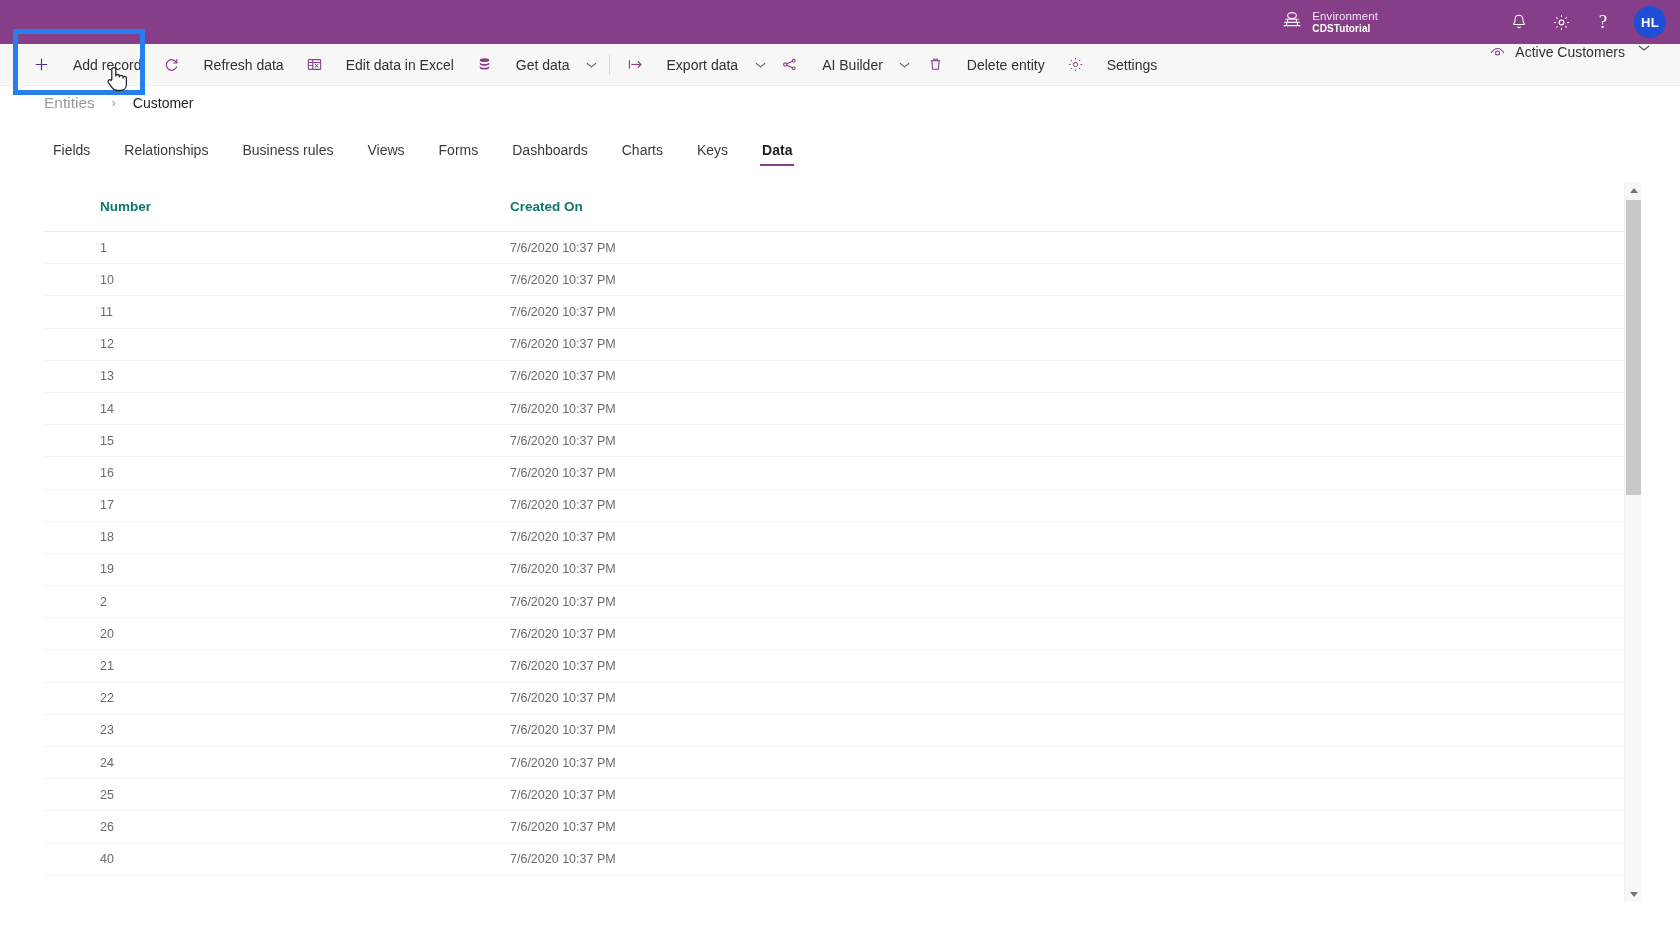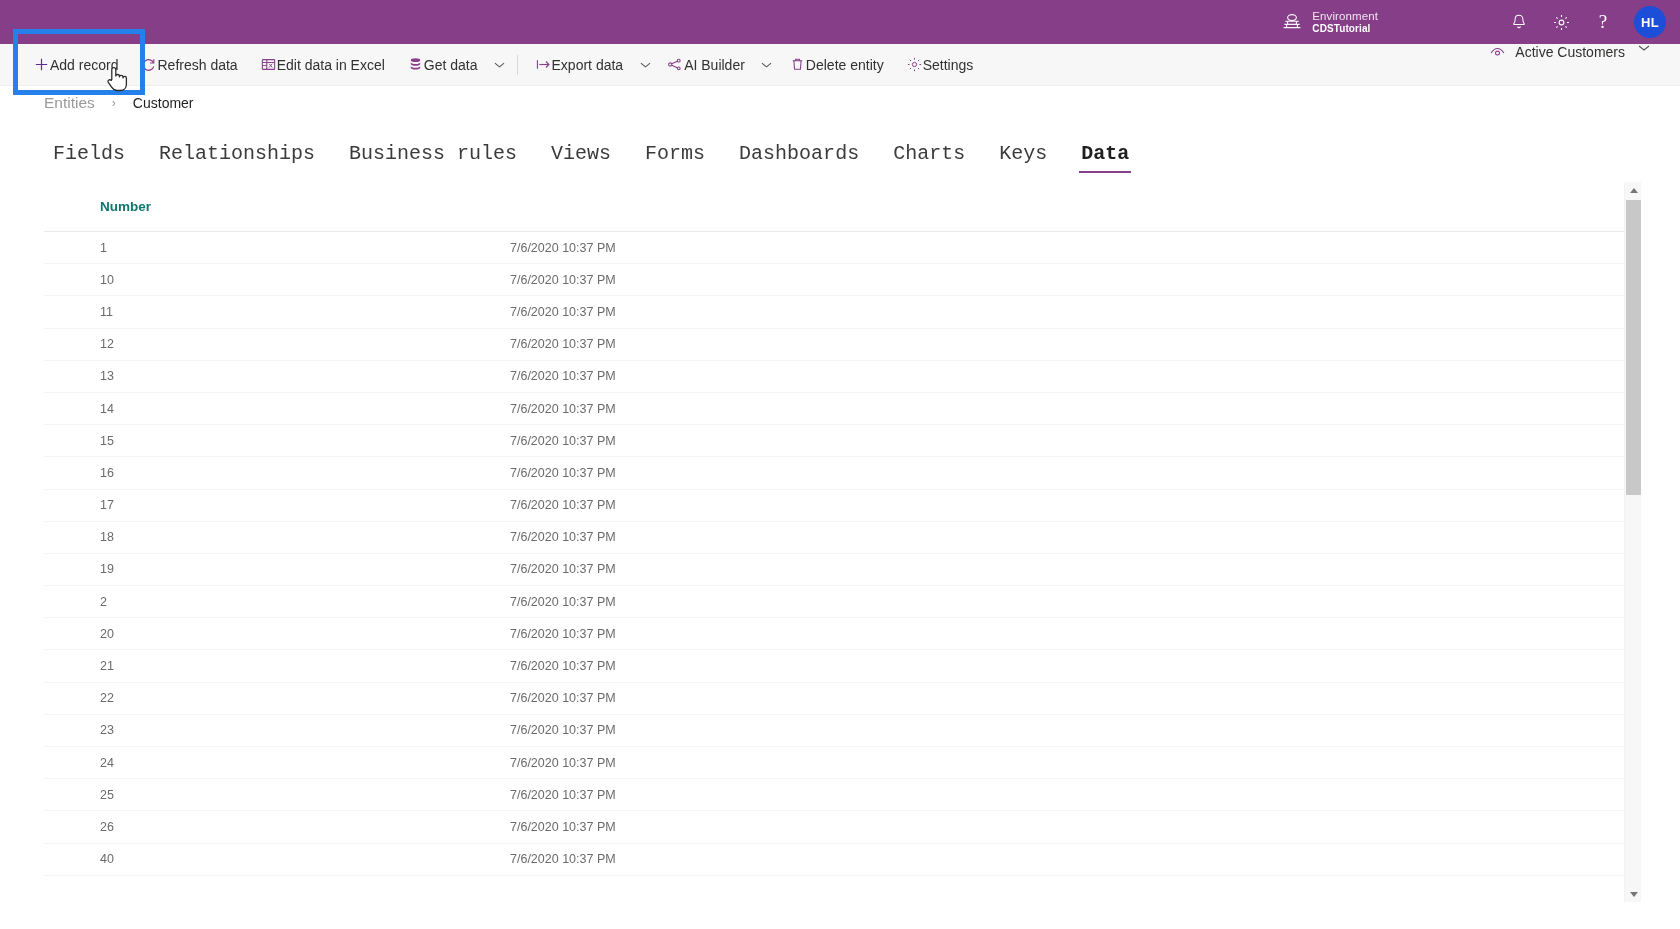--- a/index.html
+++ b/index.html
@@ -17,21 +17,20 @@
     top: 0; left: 0;
     width: 1680px; height: 44px;
     background: #853e87;
     display: flex;
     align-items: center;
     color: #ffffff;
   }
   #header-spacer { flex: 1 1 auto; }
   #env-block {
     display: flex;
-    align-items: center;
     gap: 10px;
     margin-right: 120px;
   }
   #env-globe-icon { width: 20px; height: 20px; display: block; opacity: .95; }
   #env-text { line-height: 1.15; }
   #env-label {
     font-size: 11.5px;
     font-weight: 400;
     color: #f2e4f2;
     display: block;
@@ -77,21 +76,21 @@
     background: #f7f7f7;
     border-bottom: 1px solid #eeeeee;
     display: flex;
     align-items: center;
     padding-left: 22px;
     padding-right: 14px;
   }
   .cmd-btn {
     display: flex;
     align-items: center;
-    gap: 0;
+    gap: 23px;
     height: 42px;
     padding: 0 11px;
     font-size: 14px;
     color: #323130;
     cursor: pointer;
     white-space: nowrap;
   }
   .cmd-icon { width: 17px; height: 17px; display: block; flex: 0 0 auto; }
   .cmd-caret {
     width: 22px; height: 42px;
@@ -164,27 +163,26 @@
 
   
   #tab-strip {
     position: absolute;
     top: 138px; left: 36px;
     display: flex;
     align-items: flex-end;
     gap: 0px;
   }
   .tab-item {
-    font-size: 20px;
+    font-size: 14px;
     color: #3b3b3b;
     padding: 4px 17px 8px 17px;
     cursor: pointer;
     position: relative;
     white-space: nowrap;
-    font-family: Liberation Mono, monospace;
   }
   .tab-item.active { color: #1f1f1f; font-weight: 600; }
   .tab-item.active::after {
     content: "";
     position: absolute;
     left: 15px; right: 15px;
     bottom: 0;
     height: 2px;
     background: #8a3f8c;
   }
@@ -462,20 +460,21 @@
   <div class="tab-item">Charts</div>
   <div class="tab-item">Keys</div>
   <div class="tab-item active">Data</div>
 </div>
 
 <div id="grid-wrap">
   <div id="grid-scrollport">
 
     <div id="grid-header-row">
       <div class="grid-th col-number">Number</div>
+      <div class="grid-th col-created">Created On</div>
     </div>
 
     <div id="grid-body">
         <div class="grid-row">
           <div class="grid-td col-number">1</div>
           <div class="grid-td col-created">7/6/2020 10:37 PM</div>
         </div>
         <div class="grid-row">
           <div class="grid-td col-number">10</div>
           <div class="grid-td col-created">7/6/2020 10:37 PM</div>

